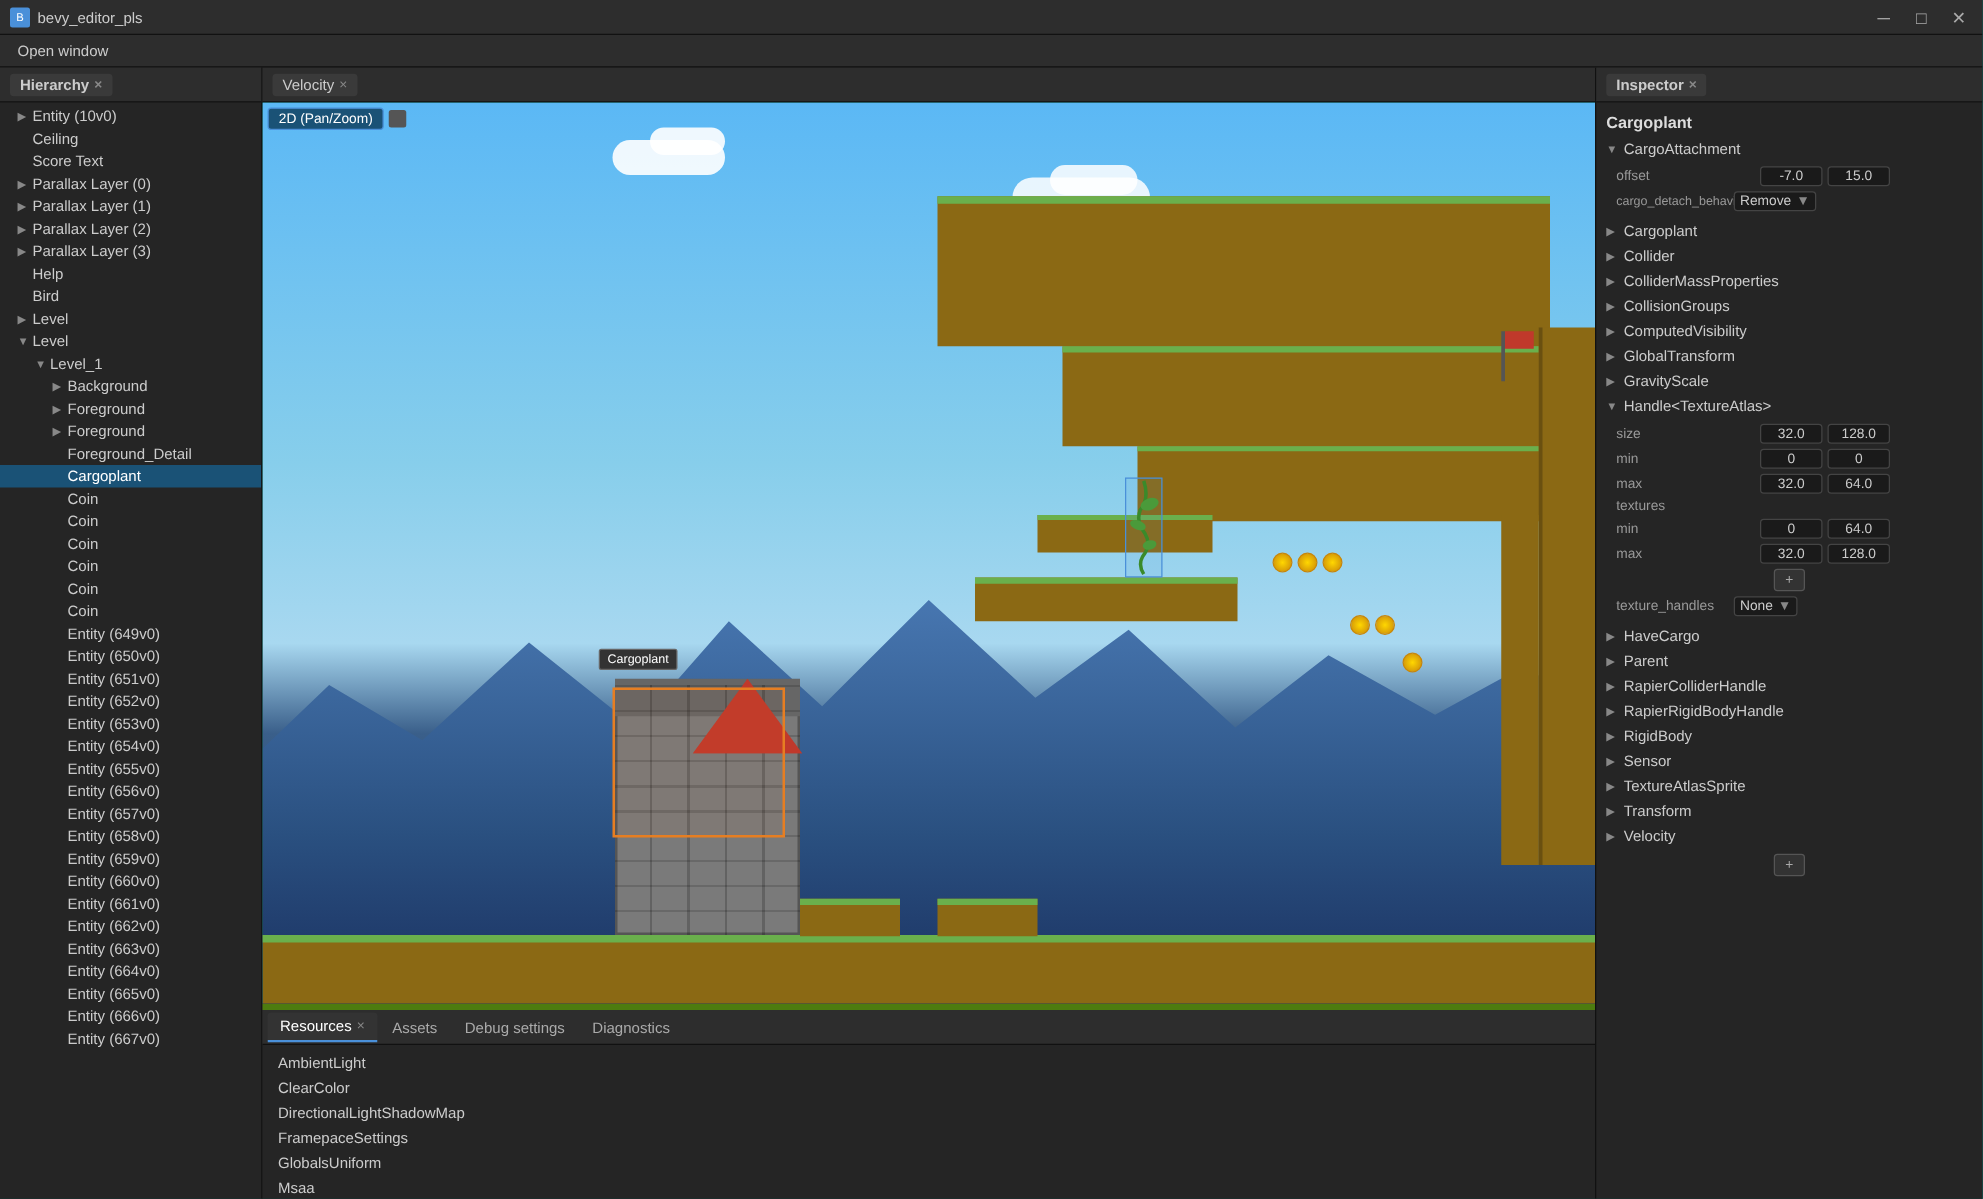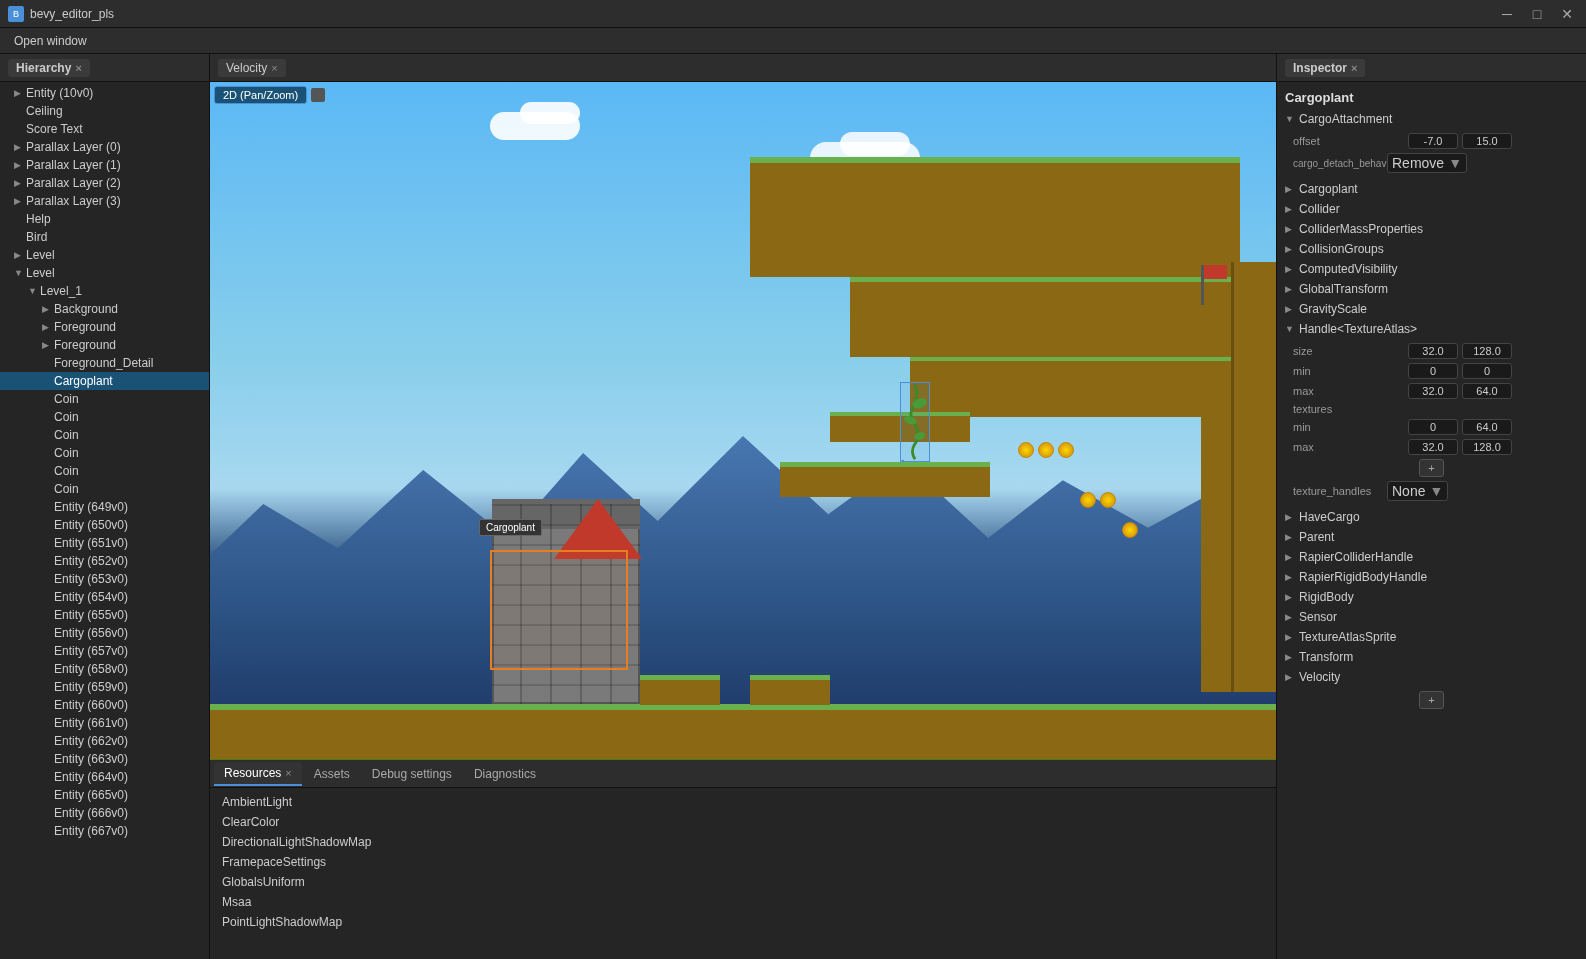--- a/index.html
+++ b/index.html
@@ -41,38 +41,38 @@
 
     
     .viewport-panel { flex: 1; display: flex; flex-direction: column; background: #1a1a1a; }
     .viewport-header { background: #2d2d2d; height: 28px; display: flex; align-items: center; padding: 0 8px; border-bottom: 1px solid #111; gap: 4px; flex-shrink: 0; }
     .viewport-canvas { flex: 1; position: relative; overflow: hidden; background: #0f766e; }
 
     
     .game-scene { width: 100%; height: 100%; position: relative; background: linear-gradient(to bottom, #5bb8f5 0%, #87ceeb 40%, #a8d8f0 60%, #3a5f8a 70%, #2a4a70 85%, #1a3050 100%); }
 
     
-    .bottom-panel { height: 200px; background: #252525; border-top: 1px solid #4d7c0f; flex-shrink: 0; display: flex; flex-direction: column; }
+    .bottom-panel { height: 156px; background: #252525; border-top: 5px solid #4d7c0f; flex-shrink: 0; display: flex; flex-direction: column; }
     .bottom-tabs { background: #2d2d2d; height: 28px; display: flex; align-items: center; border-bottom: 1px solid #111; padding: 0 4px; gap: 2px; flex-shrink: 0; }
     .bottom-tab { padding: 4px 10px; cursor: pointer; border-radius: 3px 3px 0 0; font-size: 12px; color: #aaa; display: flex; align-items: center; gap: 4px; }
     .bottom-tab.active { background: #333; color: #fff; border-bottom: 2px solid #4a90d9; }
     .bottom-content { flex: 1; overflow-y: auto; padding: 4px 8px; }
     .resource-item { padding: 3px 4px; cursor: pointer; border-radius: 3px; }
 
     
     .inspector { width: 310px; background: #252525; border-left: 1px solid #111; display: flex; flex-direction: column; flex-shrink: 0; }
     .inspector-content { flex: 1; overflow-y: auto; padding: 4px 0; }
     .inspector-title { padding: 4px 8px; font-size: 13px; font-weight: 600; color: #ddd; }
     .component-header { padding: 3px 8px; display: flex; align-items: center; gap: 4px; cursor: pointer; }
     .component-name { font-size: 12px; color: #ccc; }
     .component-expanded { padding: 2px 16px 4px; }
     .prop-row { display: flex; align-items: center; gap: 4px; padding: 2px 0; }
     .prop-label { color: #999; font-size: 11px; width: 90px; flex-shrink: 0; }
     .prop-value { background: #1a1a1a; border: 1px solid #444; border-radius: 3px; padding: 1px 4px; font-size: 11px; color: #ccc; min-width: 50px; text-align: center; }
-    .prop-select { background: #1a1a1a; border: 1px solid #444; border-radius: 3px; padding: 1px 4px; font-size: 14px; color: #ccc; display: flex; align-items: center; gap: 4px; }
+    .prop-select { background: #1a1a1a; border: 1px solid #444; border-radius: 3px; padding: 1px 4px; font-size: 11px; color: #ccc; display: flex; align-items: center; gap: 4px; }
     .prop-values-row { display: flex; gap: 4px; margin-left: 21px; }
     .texture-preview { width: 80px; height: 80px; background: #1a1a1a; border: 1px solid #444; margin: 4px 0; display: flex; align-items: center; justify-content: center; }
     .add-btn { background: #333; border: 1px solid #555; border-radius: 3px; padding: 2px 8px; cursor: pointer; font-size: 11px; color: #aaa; display: inline-flex; align-items: center; gap: 2px; }
     .bottom-add { display: flex; justify-content: center; padding: 4px; }
 
     
     .viewport-toolbar { position: absolute; top: 4px; left: 4px; display: flex; align-items: center; gap: 4px; z-index: 10; }
     .mode-btn { background: #333; border: 1px solid #555; border-radius: 3px; padding: 2px 8px; font-size: 11px; color: #ccc; cursor: pointer; display: flex; align-items: center; gap: 4px; }
     .mode-btn.active { background: #1a5276; border-color: #4a90d9; color: #fff; }
     .mode-indicator { width: 14px; height: 14px; background: #555; border-radius: 2px; }

